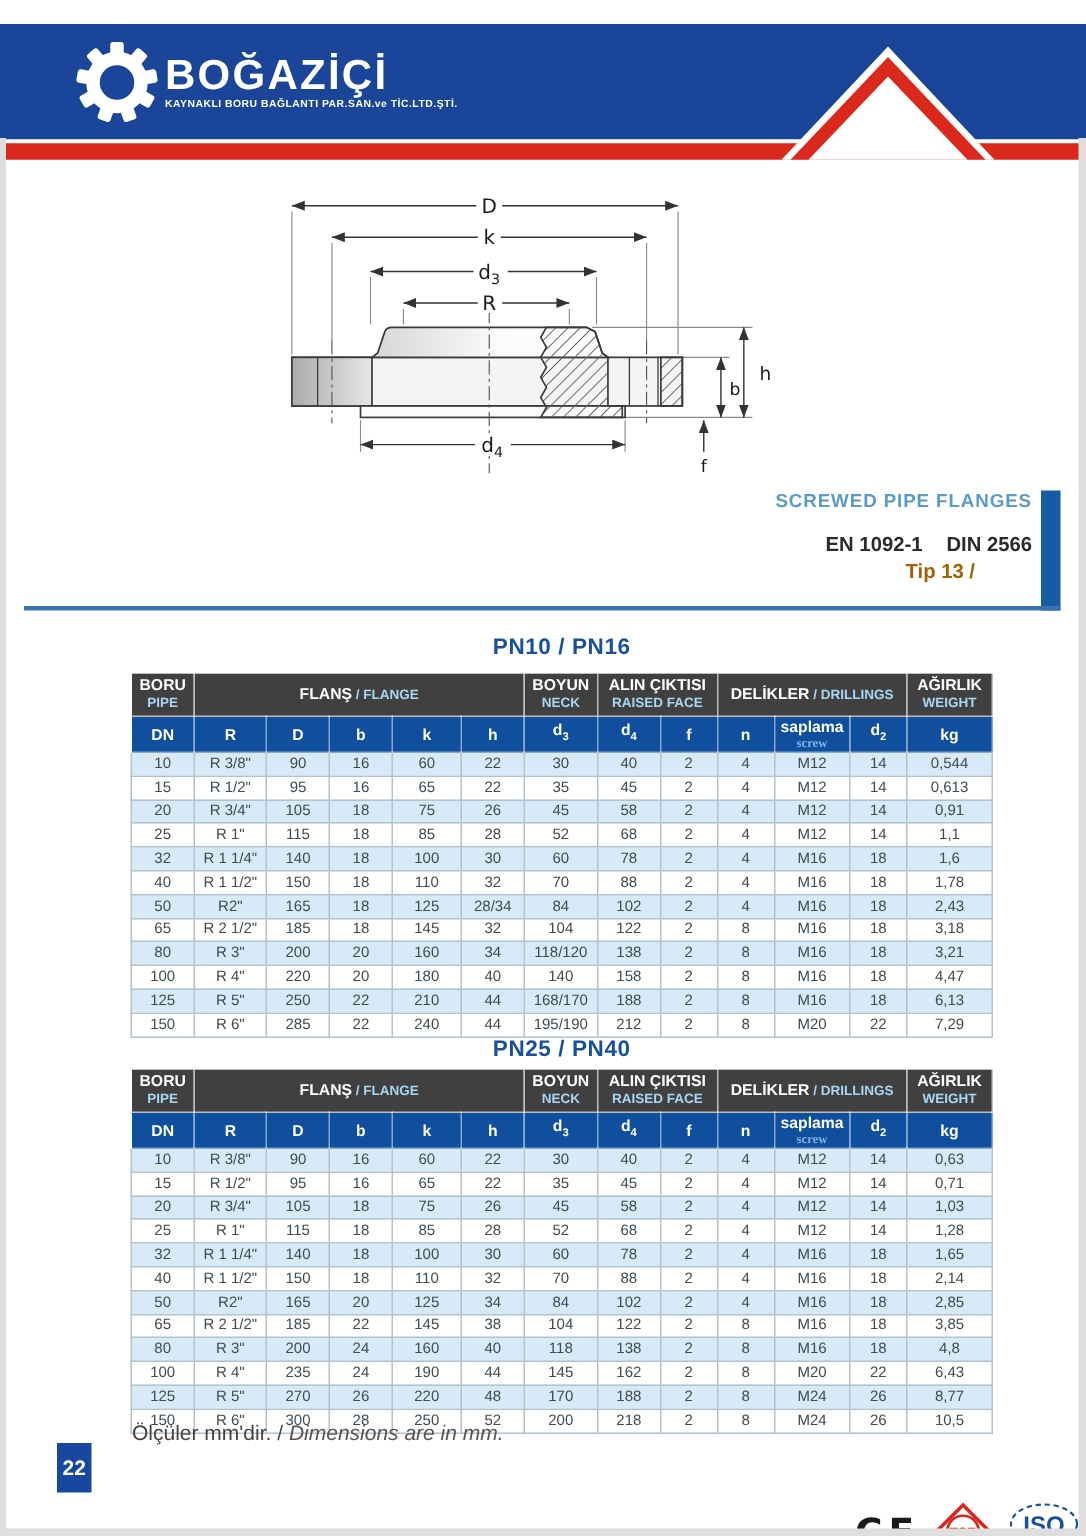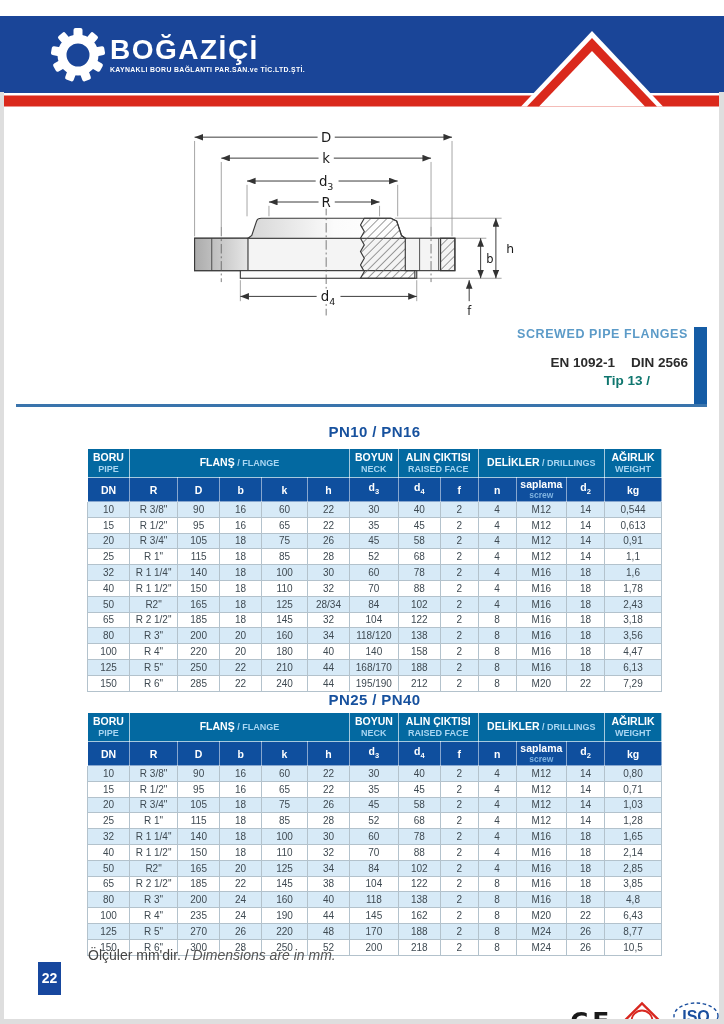--- a/index.html
+++ b/index.html
@@ -16,40 +16,40 @@
   .brand-text{margin-left:4px;margin-top:8px;}
   .brand-name{font-size:28px;font-weight:800;letter-spacing:1.5px;line-height:30px;}
   .brand-sub{font-size:6.9px;font-weight:700;letter-spacing:.35px;margin-top:1px;}
 
   
   .tblock{position:absolute;left:340px;top:325px;width:348px;text-align:right;}
   .title-tr{font-size:15.5px;font-weight:800;color:#1667AB;letter-spacing:.2px;}
   .title-en{font-size:12.5px;font-weight:600;color:#5C9BC8;margin-top:2px;letter-spacing:.6px;}
   .standards{font-size:13.5px;color:#2b2b2b;margin-top:14px;font-weight:600;}
   .standards .gap{display:inline-block;width:16px;}
-  .tip-line{font-size:13.5px;color:#0f766e;margin-top:3px;margin-right:38px;font-weight:600;}
+  .tip-line{font-size:13.5px;color:#a16207;margin-top:3px;margin-right:38px;font-weight:600;}
   .vbar{position:absolute;left:694px;top:327px;width:13px;height:80px;background:#155CA5;}
   .hline{position:absolute;left:16px;top:404px;width:691px;height:3px;background:#3A74AC;}
 
   
   .pn-title{position:absolute;left:87px;width:575px;text-align:center;
             font-size:15px;font-weight:800;color:#17519E;letter-spacing:.4px;}
   .t1-title{top:423px;} .t2-title{top:691px;}
   table.flange{position:absolute;left:87px;width:575px;border-collapse:collapse;
                table-layout:fixed;border:1px solid #8FA5B5;}
   .t1{top:448px;} .t2{top:712px;}
   th,td{text-align:center;vertical-align:middle;padding:0;}
-  th.gh{background:#0369a1;color:#fff;height:28px;font-size:10.5px;line-height:11px;
+  th.gh{background:#404040;color:#fff;height:28px;font-size:10.5px;line-height:11px;
         border:1px solid rgba(255,255,255,.65);}
   .gh-tr{font-weight:800;}
   .gh-en{color:#A9D6F2;font-weight:600;font-size:9px;}
   th.ch{background:#0F4F9E;color:#fff;height:23px;font-size:10.5px;font-weight:700;
         border:1px solid rgba(255,255,255,.5);line-height:10px;}
   th.ch sub{font-size:7.5px;}
-  .ch-en{color:#7FB3E0;font-weight:600;font-size:8.5px;}
+  .ch-en{color:#7FB3E0;font-weight:600;font-size:8.5px;font-family:Liberation Serif, serif;}
   td{height:14.8px;font-size:10px;color:#3F4A52;border:1px solid #B3C2CC;background:#fff;}
   tbody tr:nth-child(odd) td{background:#D7EAF7;}
 
   
   .note{position:absolute;left:88px;top:947px;font-size:14px;color:#444;}
   .note .it{font-style:italic;color:#555;}
   .pagenum{position:absolute;left:38px;top:962px;width:23px;height:33px;background:#17479E;
            color:#fff;font-size:14px;font-weight:700;text-align:center;line-height:33px;}
   .certs{position:absolute;left:570px;top:1000px;display:flex;align-items:center;gap:8px;}
   .ce{font-size:25px;font-weight:700;color:#1a1a1a;letter-spacing:4px;
@@ -365,21 +365,21 @@
           <td>200</td>
           <td>20</td>
           <td>160</td>
           <td>34</td>
           <td>118/120</td>
           <td>138</td>
           <td>2</td>
           <td>8</td>
           <td>M16</td>
           <td>18</td>
-          <td>3,56</td>
+          <td>3,21</td>
         </tr>
         <tr>
           <td>100</td>
           <td>R 4"</td>
           <td>220</td>
           <td>20</td>
           <td>180</td>
           <td>40</td>
           <td>140</td>
           <td>158</td>
@@ -471,21 +471,21 @@
           <td>90</td>
           <td>16</td>
           <td>60</td>
           <td>22</td>
           <td>30</td>
           <td>40</td>
           <td>2</td>
           <td>4</td>
           <td>M12</td>
           <td>14</td>
-          <td>0,80</td>
+          <td>0,63</td>
         </tr>
         <tr>
           <td>15</td>
           <td>R 1/2"</td>
           <td>95</td>
           <td>16</td>
           <td>65</td>
           <td>22</td>
           <td>35</td>
           <td>45</td>

